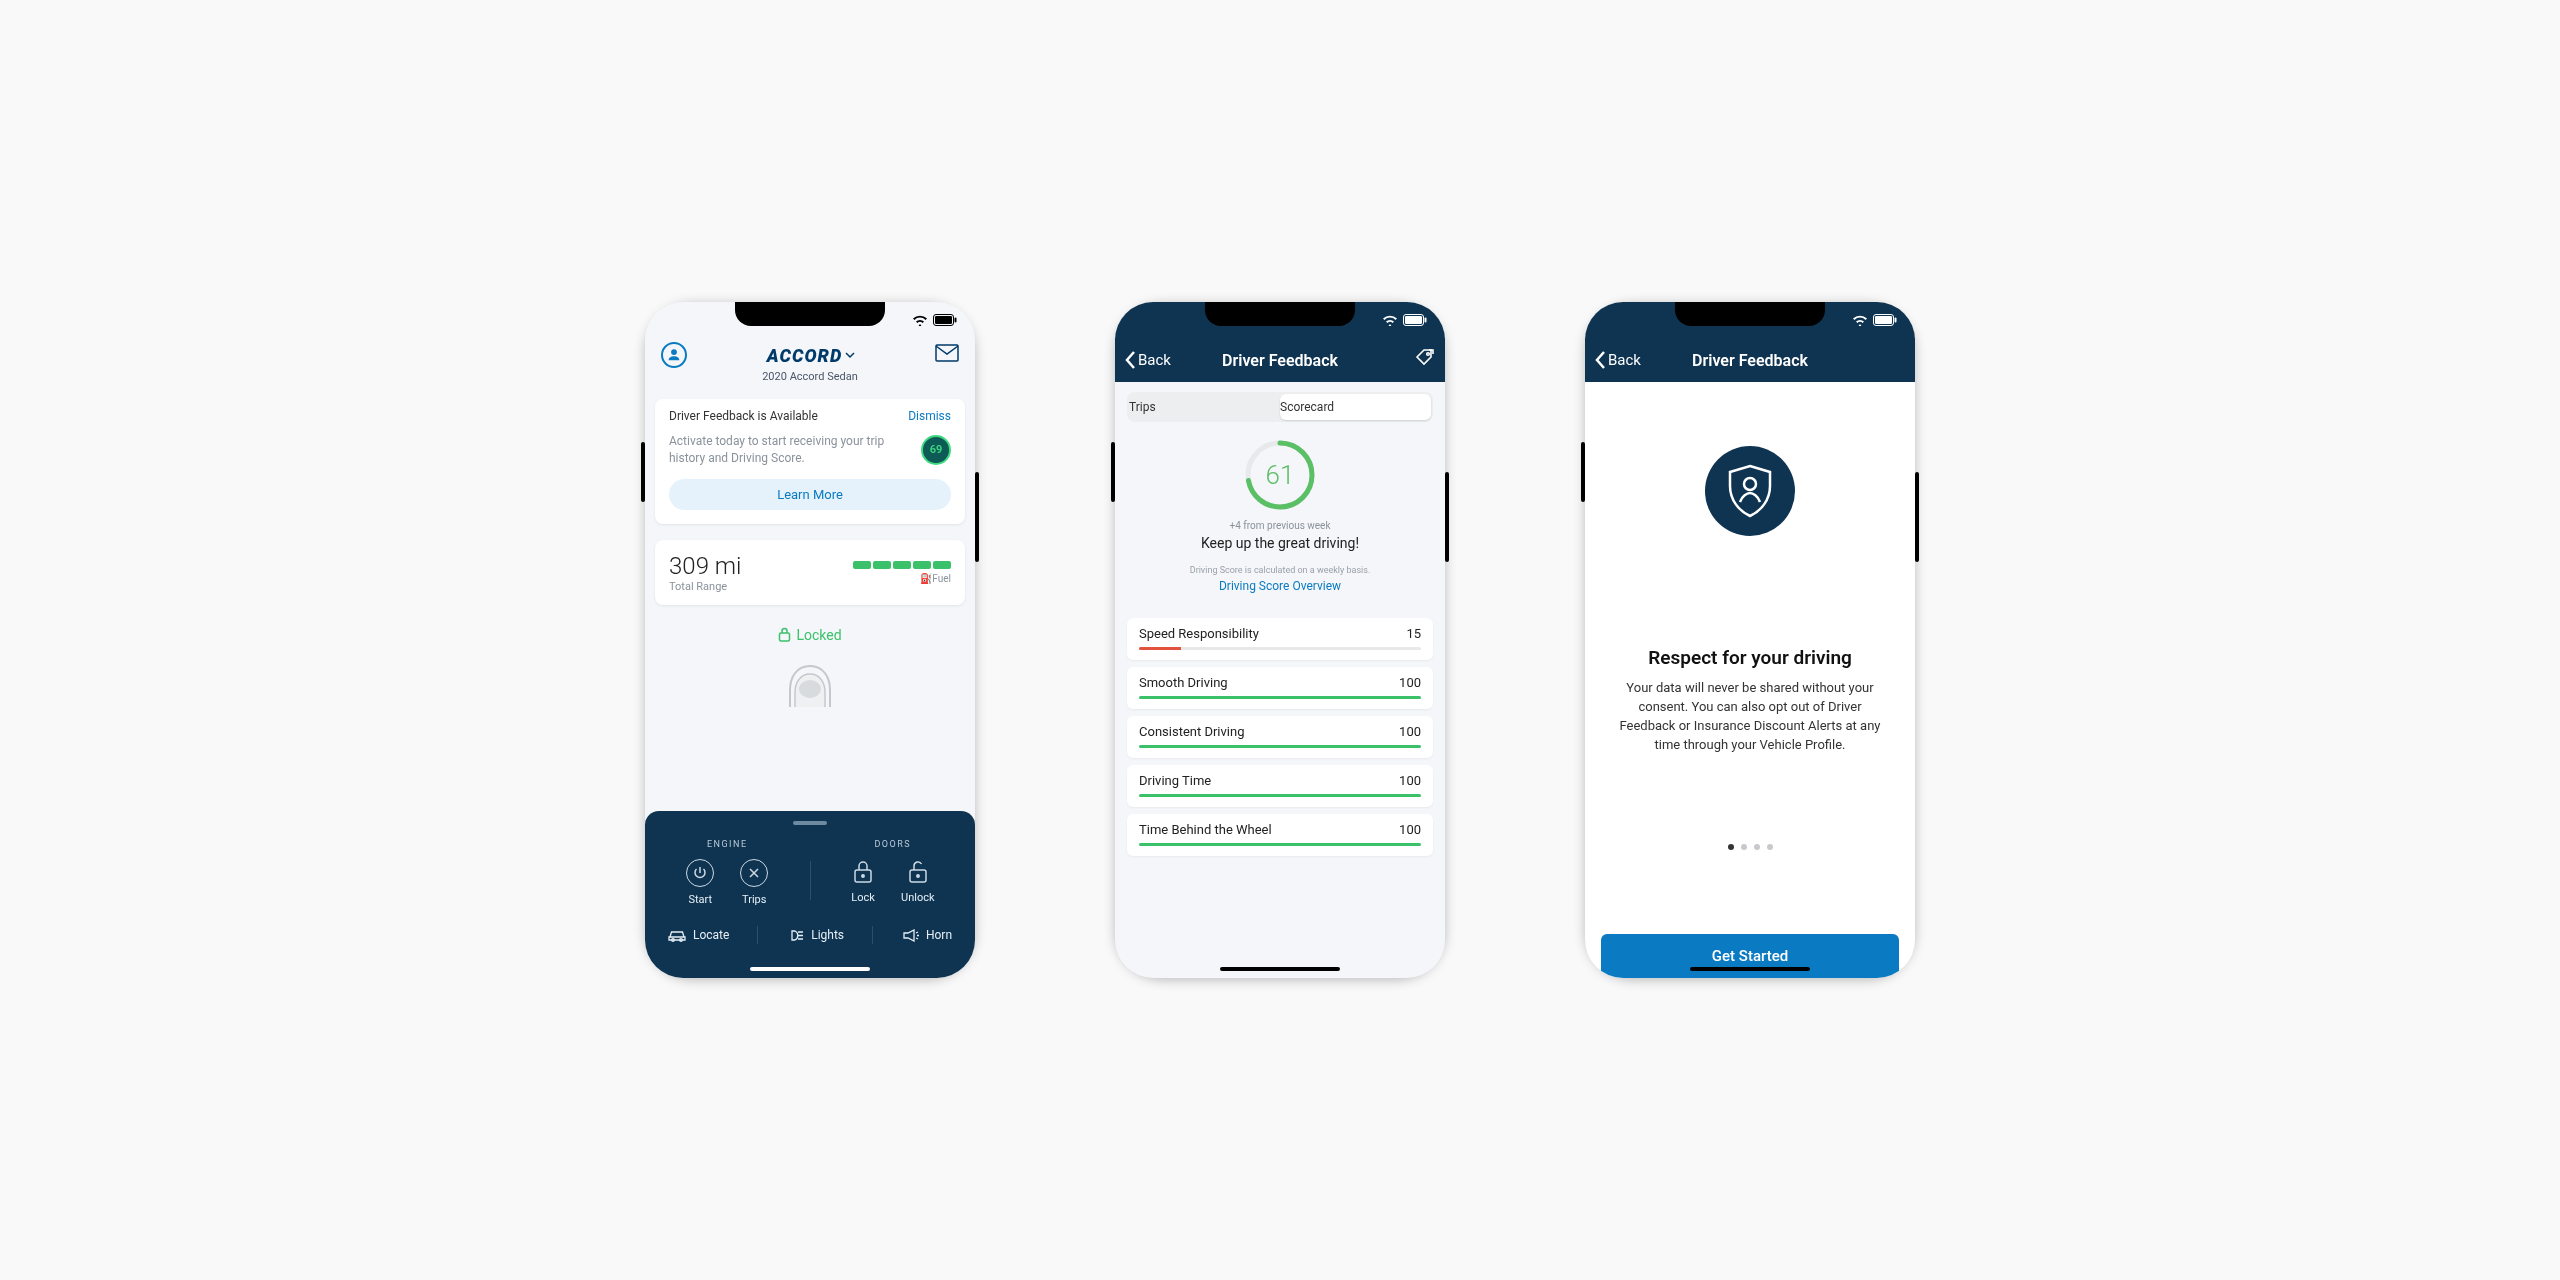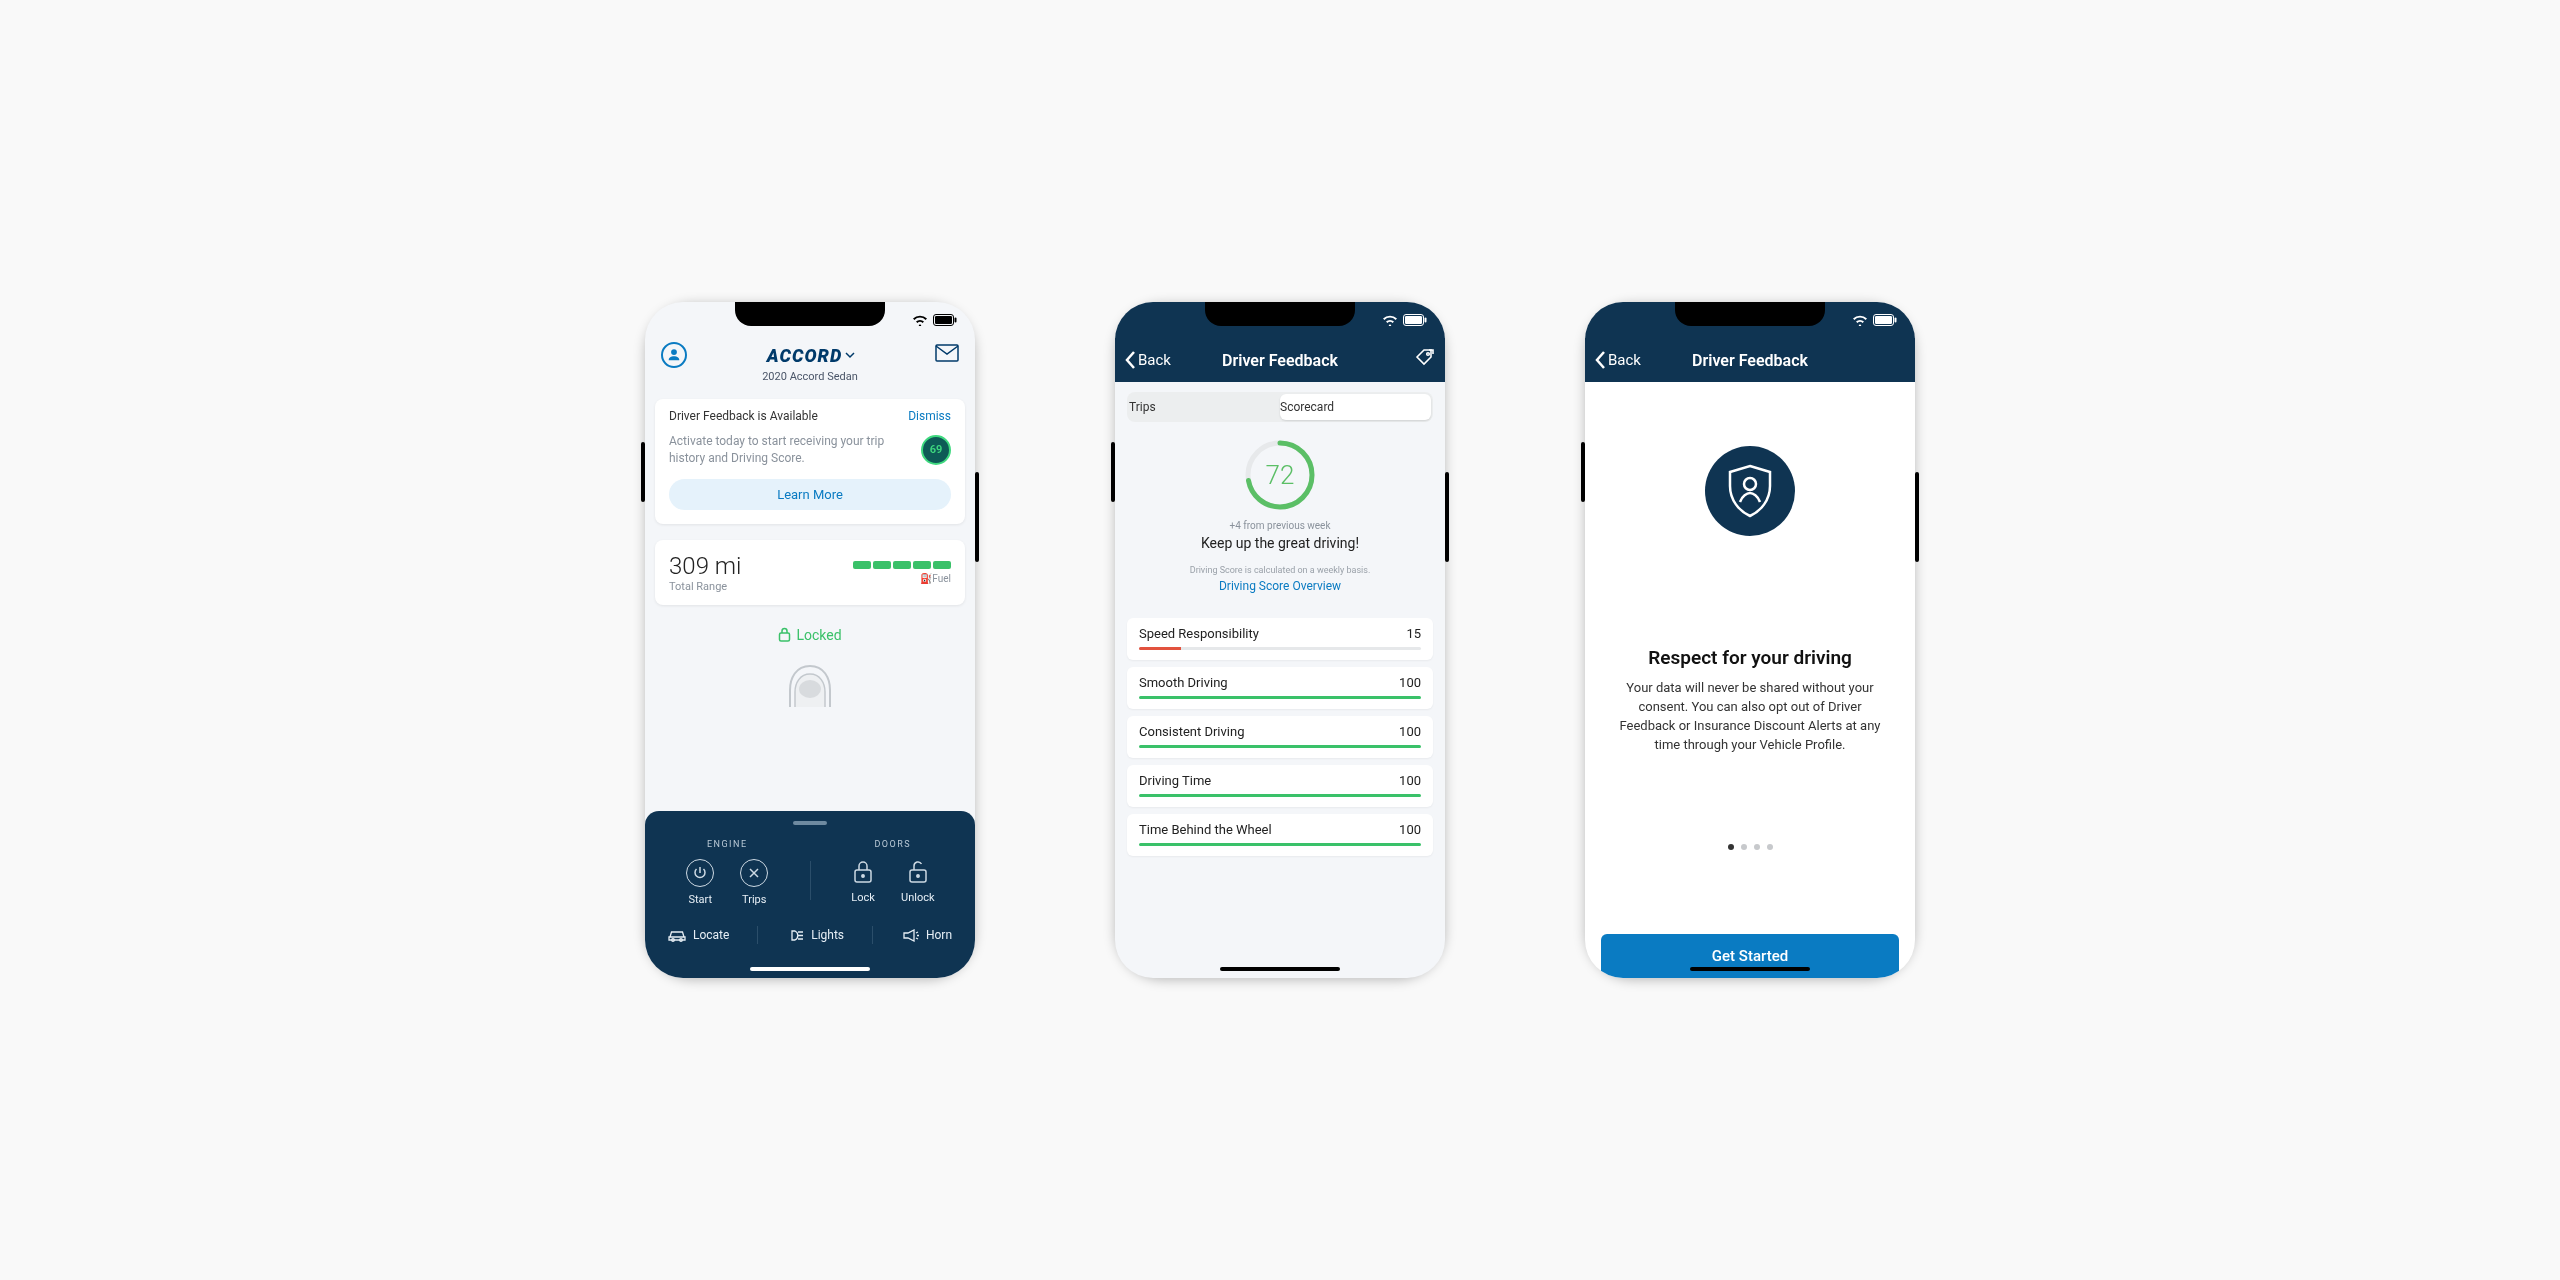--- a/index.html
+++ b/index.html
@@ -291,21 +291,21 @@
       <div class="s2-tab">Trips</div>
       <div class="s2-tab active">Scorecard</div>
     </div>
 
     <div class="s2-score">
       <div class="s2-ring">
         <svg width="74" height="74" viewBox="0 0 74 74">
             <circle cx="37" cy="37" r="32" fill="none" stroke="#e7e9eb" stroke-width="5"></circle>
             <circle cx="37" cy="37" r="32" fill="none" stroke="#5bbf66" stroke-width="5" stroke-linecap="round" stroke-dasharray="201" stroke-dashoffset="56"></circle>
           </svg>
-        <div class="num">72</div>
+        <div class="num">61</div>
       </div>
       <div class="s2-delta">+4 from previous week</div>
       <div class="s2-keep">Keep up the great driving!</div>
       <div class="s2-note">Driving Score is calculated on a weekly basis.</div>
       <div class="s2-link">Driving Score Overview</div>
     </div>
 
     <div id="s2-metrics">
         <div class="s2-metric">
           <div class="s2-metric-h">

